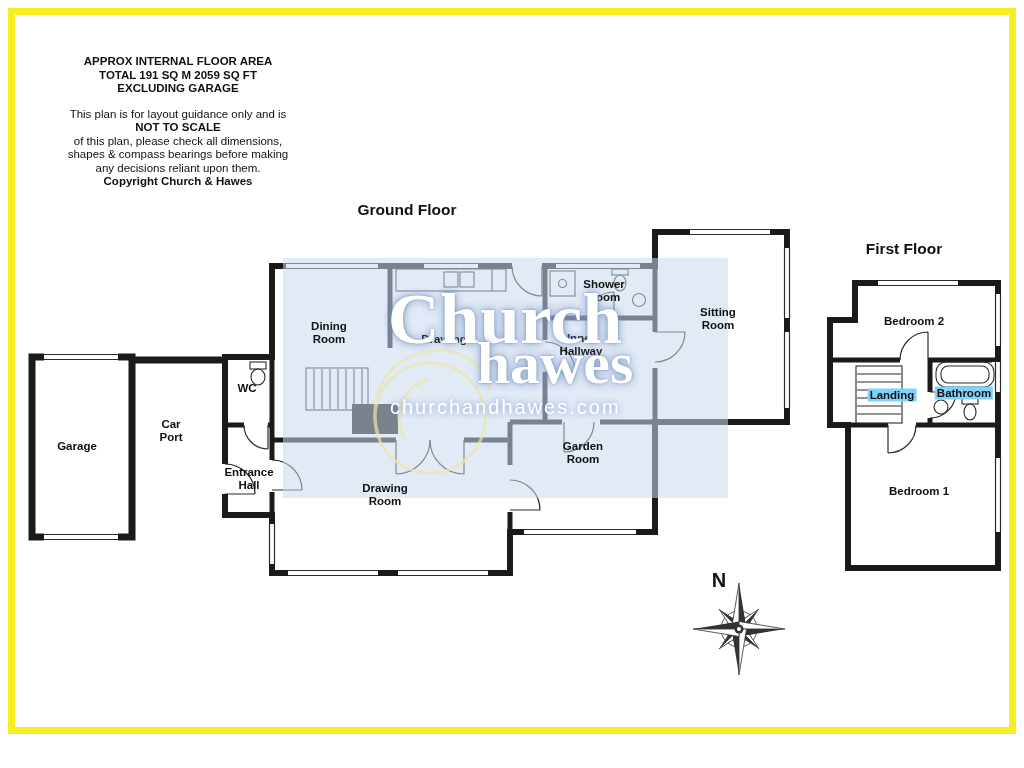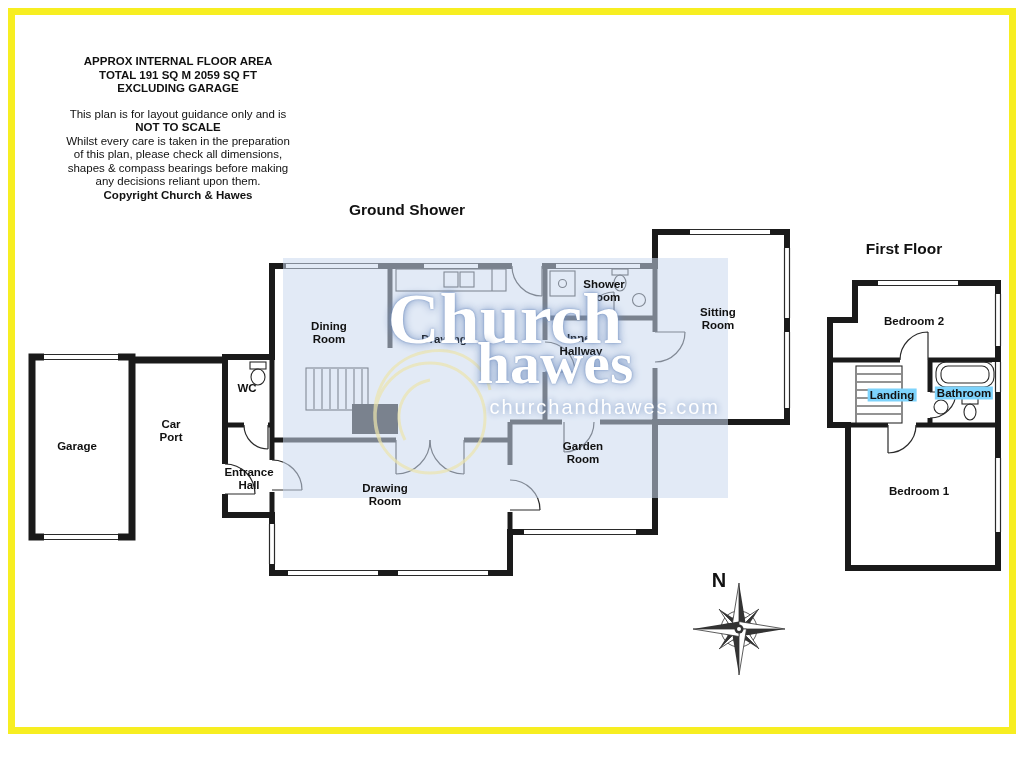--- a/index.html
+++ b/index.html
@@ -23,21 +23,21 @@
   .label-bg { background:#7dd3fc; padding:0 2px; }
   .wm-logo { position:absolute; left:300px; top:262px; width:420px; height:232px; z-index:4; color:#fff; }
   .swan { position:absolute; left:10px; top:28px; }
   .wm-line1, .wm-line2, .wm-url { position:relative; }
   .wm-line1 { font-family:"Liberation Serif", serif; font-weight:bold; font-size:72px; line-height:54px;
               text-align:center; margin-top:30px; margin-left:-10px;
               text-shadow:0 0 8px rgba(110,140,190,0.95), 0 0 2px rgba(110,140,190,0.9); }
   .wm-line2 { font-family:"Liberation Serif", serif; font-weight:bold; font-size:60px; line-height:58px;
               text-align:center; margin-top:-12px; margin-left:90px;
               text-shadow:0 0 8px rgba(110,140,190,0.95), 0 0 2px rgba(110,140,190,0.9); }
-  .wm-url { font-size:20px; letter-spacing:2px; text-align:right; margin-top:4px; margin-left:90px;
+  .wm-url { font-size:20px; letter-spacing:2px; text-align:left; margin-top:4px; margin-left:90px;
             text-shadow:0 0 6px rgba(110,140,190,0.95); }
   .n-label { position:absolute; left:704px; top:569px; width:30px; text-align:center;
              font-size:20px; font-weight:bold; z-index:3; }
 </style>
 </head>
 <body>
 
 <div class="canvas">
   <div class="frame"></div>
 
@@ -231,28 +231,27 @@
 
   <div class="watermark-tint"></div>
 
   <div class="disclaimer">
     <div class="b">APPROX INTERNAL FLOOR AREA</div>
     <div class="b">TOTAL 191 SQ M 2059 SQ FT</div>
     <div class="b">EXCLUDING GARAGE</div>
     <div class="gap"></div>
     <div>This plan is for layout guidance only and is</div>
     <div class="b">NOT TO SCALE</div>
-    <div>Whilst every care is taken in the preparation</div>
     <div>of this plan, please check all dimensions,</div>
     <div>shapes &amp; compass bearings before making</div>
     <div>any decisions reliant upon them.</div>
     <div class="b">Copyright Church &amp; Hawes</div>
   </div>
 
-  <div class="floor-title" id="gf-title">Ground Shower</div>
+  <div class="floor-title" id="gf-title">Ground Floor</div>
   <div class="floor-title" id="ff-title">First Floor</div>
 
   <div class="room-label" style="left:77px;top:446px">Garage</div>
   <div class="room-label" style="left:171px;top:431px">Car
 Port</div>
   <div class="room-label" style="left:247px;top:388px">WC</div>
   <div class="room-label" style="left:249px;top:479px">Entrance
 Hall</div>
   <div class="room-label" style="left:329px;top:333px">Dining
 Room</div>

